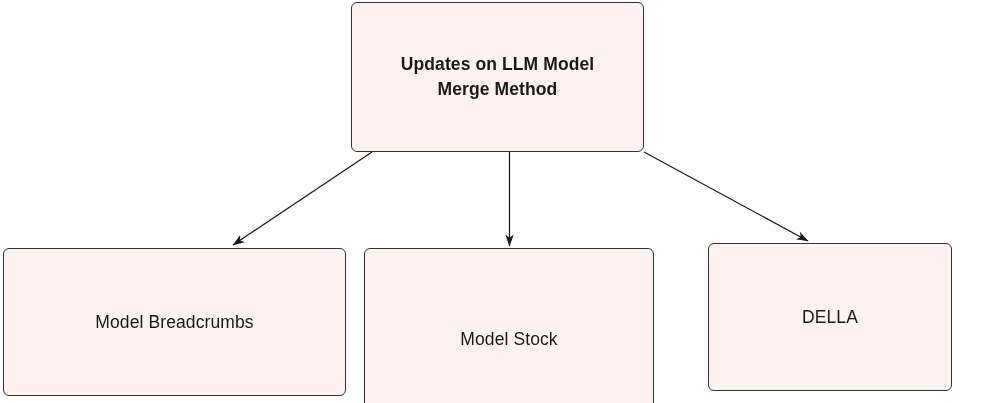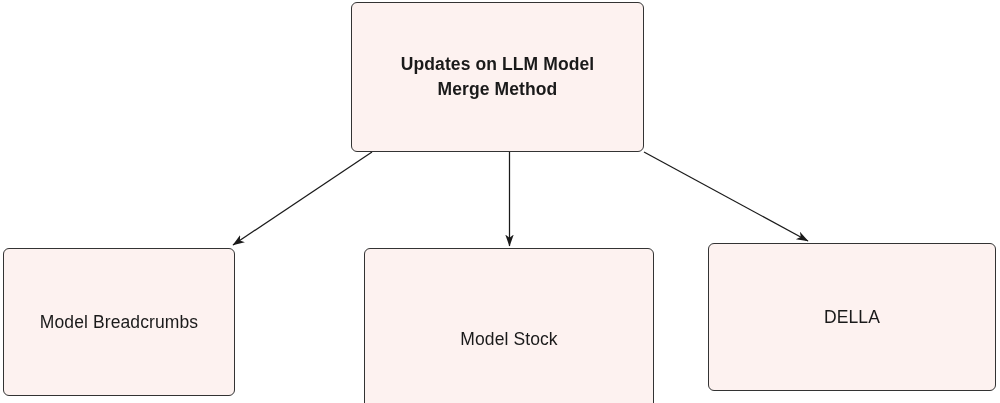--- a/index.html
+++ b/index.html
@@ -53,33 +53,33 @@
     width: 293px;
     height: 150px;
   }
   #node-root .node-label {
     font-size: 17.5px;
     font-weight: 700;
   }
   #node-breadcrumbs {
     left: 3px;
     top: 248px;
-    width: 232px;
+    width: 343px;
     height: 148px;
   }
   #node-stock {
     left: 364px;
     top: 248px;
     width: 290px;
     height: 183px;
   }
   #node-della {
     left: 708px;
     top: 243px;
-    width: 288px;
+    width: 244px;
     height: 148px;
   }
   #node-breadcrumbs .node-label,
   #node-stock .node-label,
   #node-della .node-label {
     font-size: 17.5px;
     font-weight: 400;
   }
 </style>
 </head>

